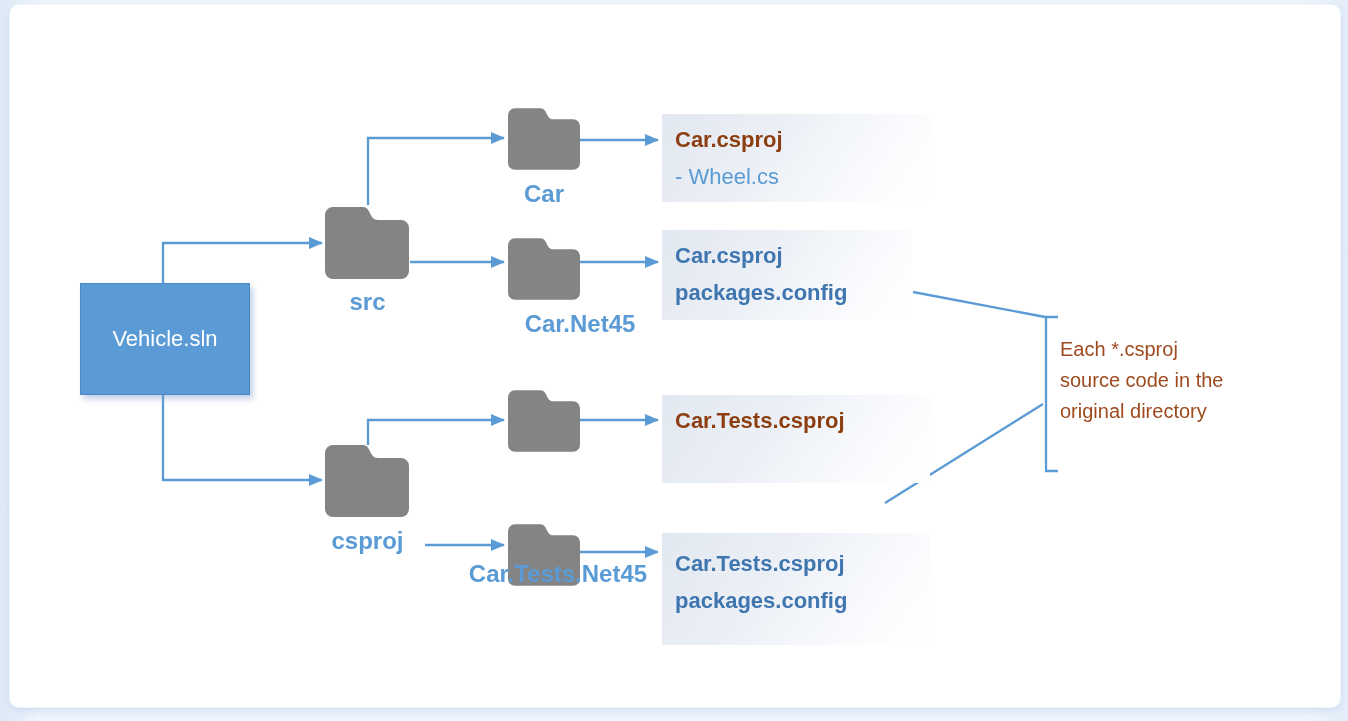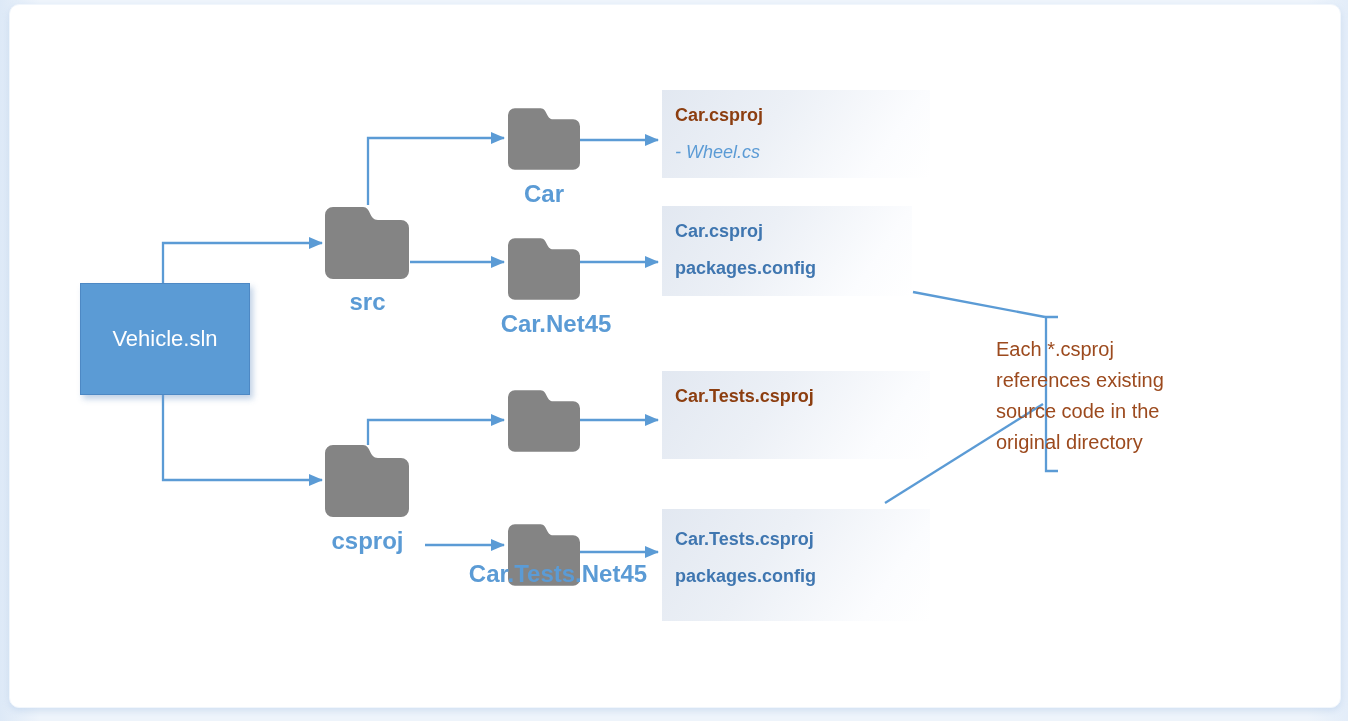--- a/index.html
+++ b/index.html
@@ -31,29 +31,30 @@
   .folder{position:absolute;}
   .folder-label{
     position:absolute;color:#5b9bd5;font-size:24px;text-align:center;
     white-space:nowrap;
     font-weight:bold;
   }
   .file-box{
     position:absolute;
     background:linear-gradient(125deg,#e2e8f1 0%,#ecf0f6 40%,#fbfcfe 80%,#ffffff 100%);
     padding:7px 0 0 13px;
-    font-size:18px;line-height:37px;
+    font-size:22px;line-height:37px;
     white-space:nowrap;
+    margin-top:24px;
   }
   .file-line{display:block;}
   .t-brown-bold{color:#8c3e10;font-weight:bold;}
   .t-blue-bold{color:#3f76b0;font-weight:bold;}
-  .t-blue{color:#5b9bd5;font-style:italic;}
+  .t-blue{color:#5b9bd5;}
   .annotation{
-    position:absolute;left:996px;top:334px;width:230px;
+    position:absolute;left:1060px;top:334px;width:230px;
     color:#9c4a1e;font-size:20px;line-height:31px;
   }
 </style>
 </head>
 <body>
 
 <div class="stage">
 
   <div class="card"></div>
 
@@ -95,21 +96,21 @@
   <div class="folder-label" style="left:307px;top:527px;width:121px">csproj</div>
 
   <svg class="folder" style="left:508px;top:108px" width="72" height="62" viewBox="0 0 84 72">
     <path fill="#848484" d="M8,0 H38 c8,0 6,13 15,13 H76 a8,8 0 0 1 8,8 V64 a8,8 0 0 1 -8,8 H8 a8,8 0 0 1 -8,-8 V8 a8,8 0 0 1 8,-8 Z"></path>
   </svg>
   <div class="folder-label" style="left:494px;top:180px;width:100px">Car</div>
 
   <svg class="folder" style="left:508px;top:238px" width="72" height="62" viewBox="0 0 84 72">
     <path fill="#848484" d="M8,0 H38 c8,0 6,13 15,13 H76 a8,8 0 0 1 8,8 V64 a8,8 0 0 1 -8,8 H8 a8,8 0 0 1 -8,-8 V8 a8,8 0 0 1 8,-8 Z"></path>
   </svg>
-  <div class="folder-label" style="left:476px;top:310px;width:160px">Car.Net45</div>
+  <div class="folder-label" style="left:500px;top:310px;width:160px">Car.Net45</div>
 
   <svg class="folder" style="left:508px;top:390px" width="72" height="62" viewBox="0 0 84 72">
     <path fill="#848484" d="M8,0 H38 c8,0 6,13 15,13 H76 a8,8 0 0 1 8,8 V64 a8,8 0 0 1 -8,8 H8 a8,8 0 0 1 -8,-8 V8 a8,8 0 0 1 8,-8 Z"></path>
   </svg>
 
   <svg class="folder" style="left:508px;top:524px" width="72" height="62" viewBox="0 0 84 72">
     <path fill="#848484" d="M8,0 H38 c8,0 6,13 15,13 H76 a8,8 0 0 1 8,8 V64 a8,8 0 0 1 -8,8 H8 a8,8 0 0 1 -8,-8 V8 a8,8 0 0 1 8,-8 Z"></path>
   </svg>
   <div class="folder-label" style="left:458px;top:560px;width:200px">Car.Tests.Net45</div>
 
@@ -127,18 +128,17 @@
     <span class="file-line t-brown-bold">Car.Tests.csproj</span>
   </div>
 
   <div class="file-box" style="left:662px;top:509px;width:255px;height:100px;padding-top:12px">
     <span class="file-line t-blue-bold">Car.Tests.csproj</span>
     <span class="file-line t-blue-bold">packages.config</span>
   </div>
 
   <div class="annotation">
     <div>Each *.csproj</div>
-    <div>references existing</div>
     <div>source code in the</div>
     <div>original directory</div>
   </div>
 
 </div>
 
 </body></html>

